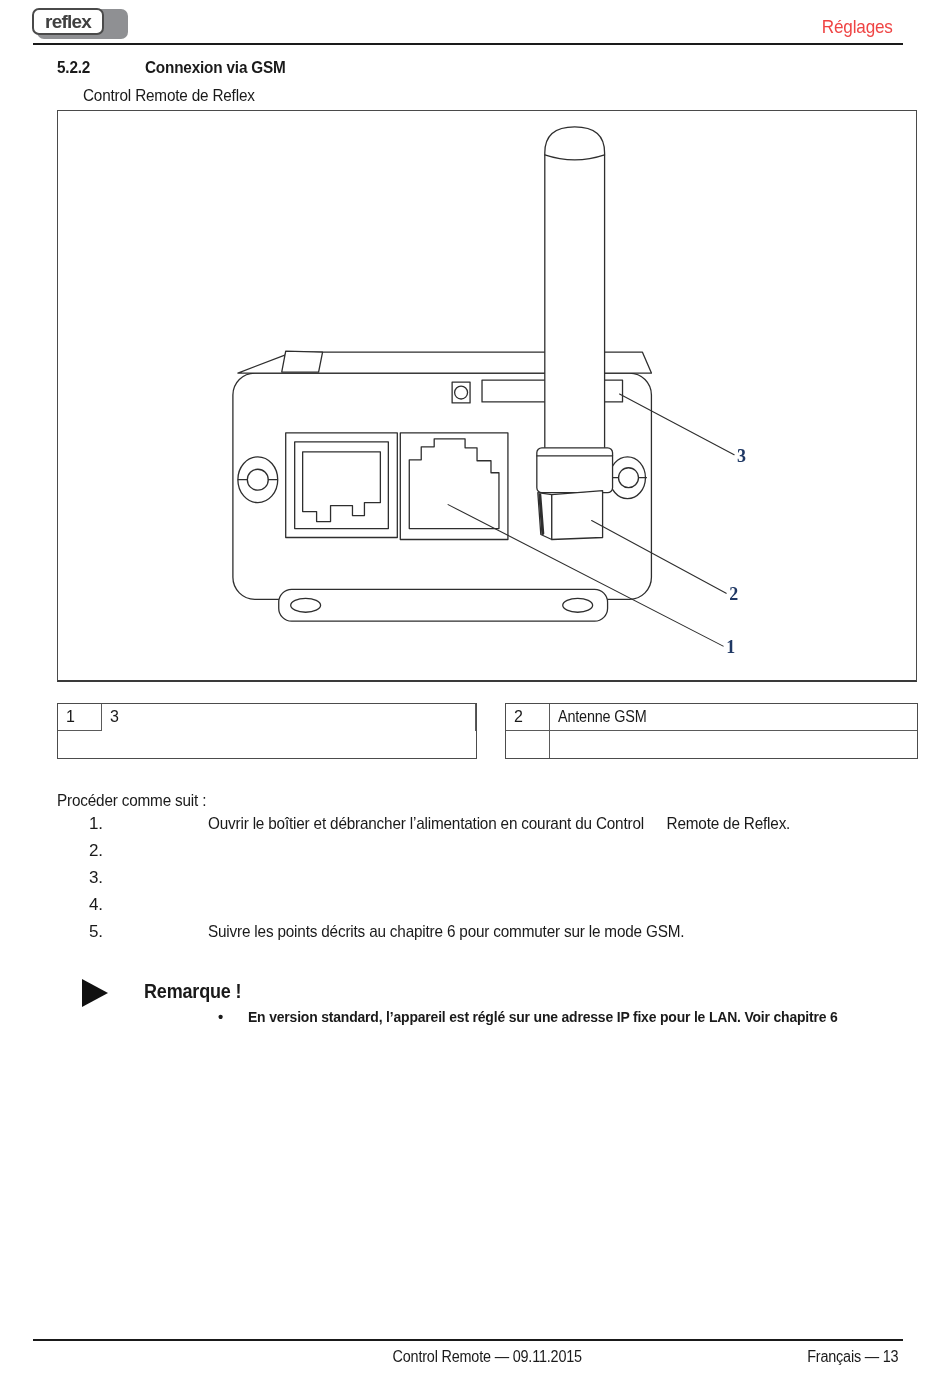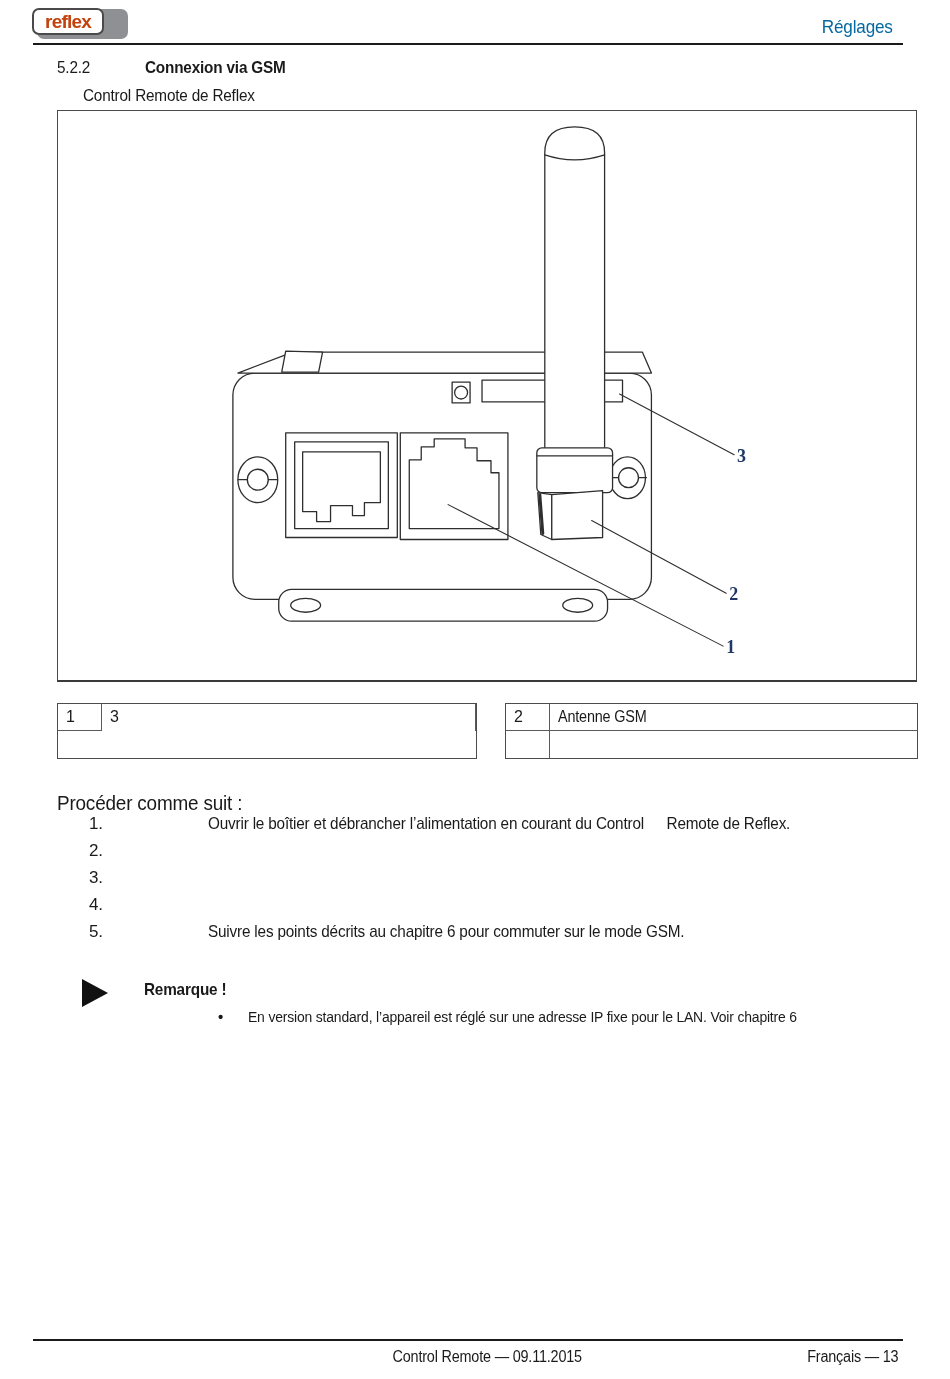--- a/index.html
+++ b/index.html
@@ -8,58 +8,58 @@
   .abs{position:absolute;}
   .squeeze{display:inline-block;transform:scaleX(.9);transform-origin:left center;white-space:nowrap;}
   .squeezeR{display:inline-block;transform:scaleX(.9);transform-origin:right center;white-space:nowrap;}
   .squeezeC{display:inline-block;transform:scaleX(.9);transform-origin:center center;white-space:nowrap;}
 
   
   .logo{left:32px;top:8px;width:96px;height:31px;}
   .logo-bg{position:absolute;left:5px;top:1px;width:91px;height:30px;background:#8f9093;border-radius:7px;}
   .logo-face{position:absolute;left:0;top:0;width:68px;height:23px;background:#ffffff;border:2.5px solid #4a4a4a;border-radius:7px;
              display:flex;align-items:center;justify-content:center;}
-  .logo-face span{font-weight:bold;font-size:19px;letter-spacing:-0.8px;color:#c2410c;}
-  .hdr-section{right:57px;top:16px;font-size:19px;color:#0369a1;}
+  .logo-face span{font-weight:bold;font-size:19px;letter-spacing:-0.8px;color:#404040;}
+  .hdr-section{right:57px;top:16px;font-size:19px;color:#ef4444;}
   .rule{left:33px;width:870px;height:2px;background:#1a1a1a;}
   .rule-top{top:43px;}
   .rule-bottom{top:1339px;}
 
   
-  .h-num{left:57px;top:58px;font-size:17px;font-weight:normal;}
+  .h-num{left:57px;top:58px;font-size:17px;font-weight:bold;}
   .h-title{left:145px;top:58px;font-size:17px;font-weight:bold;text-decoration:underline;}
   .subtitle{left:57px;top:86px;font-size:17px;margin-left:26px;}
 
   
   .figure-box{left:57px;top:110px;width:858px;height:569px;border:1px solid #4a4a4a;border-bottom:2px solid #3a3a3a;background:#fff;}
   .figure-box svg{position:absolute;left:0;top:0;}
   .callout-label{font-family:"Liberation Serif",serif;font-weight:bold;font-size:18px;fill:#1f3864;}
 
   
   .legend{top:703px;height:56px;border:1px solid #4c4c4c;box-sizing:border-box;display:grid;
           grid-template-columns:44px 1fr;grid-template-rows:27px 27px;background:#fff;}
   .legend-left{left:57px;width:420px;}
   .legend-right{left:505px;width:413px;}
   .legend .cell{border-bottom:1px solid #5a5a5a;border-right:1px solid #5a5a5a;box-sizing:border-box;
                 font-size:16px;line-height:26px;padding-left:8px;overflow:hidden;}
   .legend .cell.lastrow{border-bottom:none;}
   .legend .cell.labelcol{border-right:none;}
 
   
-  .intro{left:57px;top:791px;font-size:21px;}
+  .intro{left:57px;top:791px;font-size:17px;}
   .step{left:0;top:0;width:950px;height:22px;}
   .step .num{position:absolute;left:89px;font-size:17px;}
   .step .txt{position:absolute;left:177px;font-size:17px;margin-left:31px;}
   .s1{top:814px;} .s2{top:841px;} .s3{top:868px;} .s4{top:895px;} .s5{top:922px;}
 
   
   .note-tri{left:82px;top:979px;width:0;height:0;border-top:14px solid transparent;border-bottom:14px solid transparent;border-left:26px solid #111;}
-  .note-title{left:144px;top:980px;font-size:17px;font-weight:bold;}
+  .note-title{left:144px;top:980px;font-size:20px;font-weight:bold;}
   .note-bullet-dot{left:218px;top:1008px;font-size:15px;font-weight:bold;}
-  .note-bullet-txt{left:248px;top:1008px;font-size:15.5px;font-weight:normal;}
+  .note-bullet-txt{left:248px;top:1008px;font-size:15.5px;font-weight:bold;}
 
   
   .footer-center{left:12px;top:1348px;width:950px;text-align:center;font-size:16px;}
   .footer-right{right:52px;top:1348px;font-size:16px;}
 </style>
 </head>
 <body>
 
 <div id="canvas">
 

